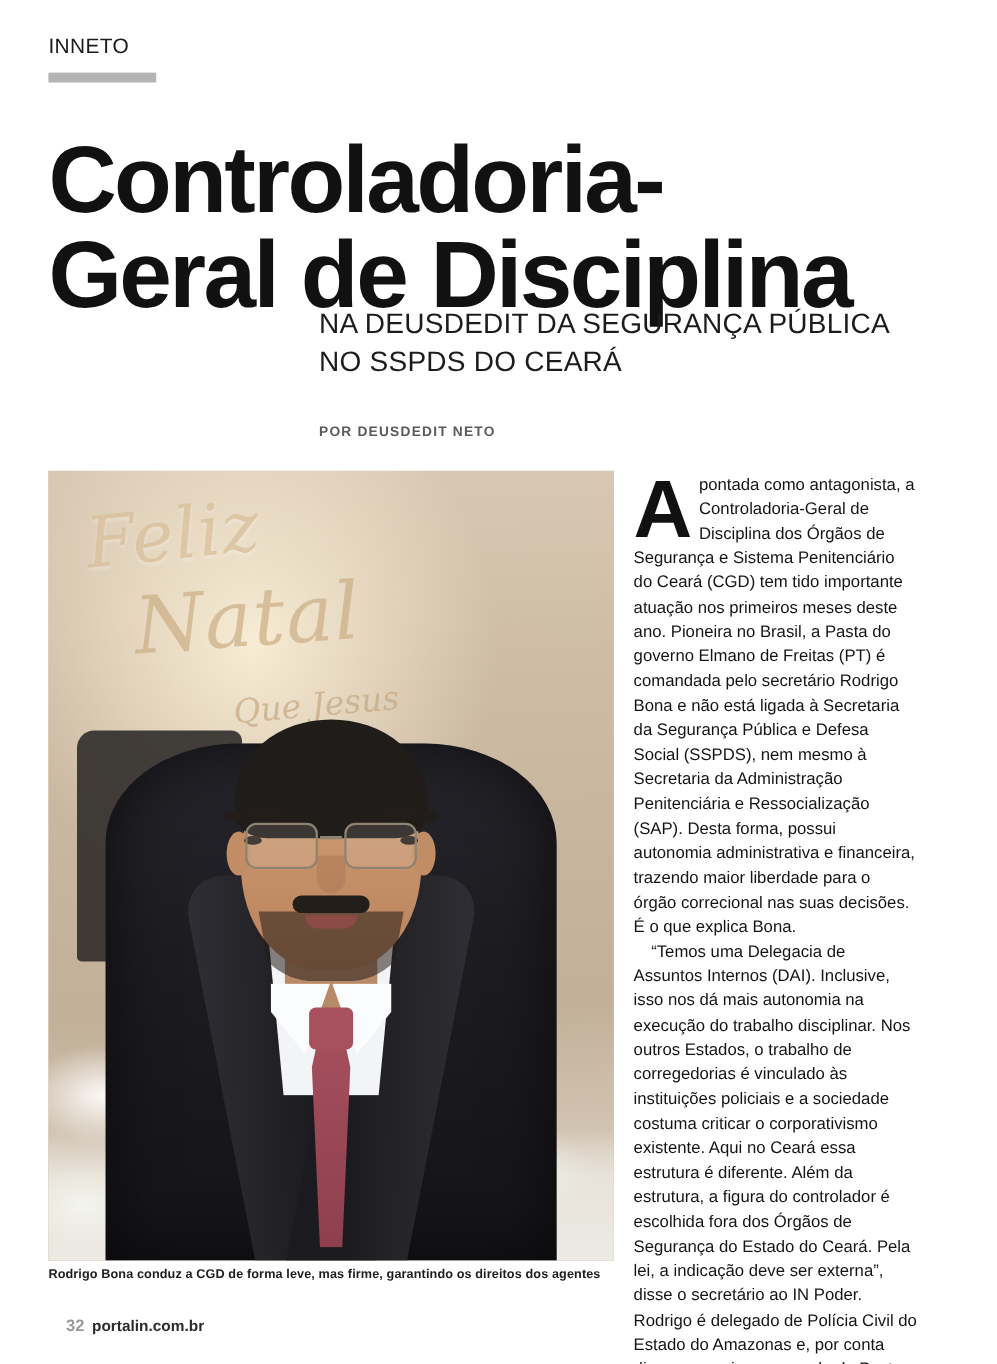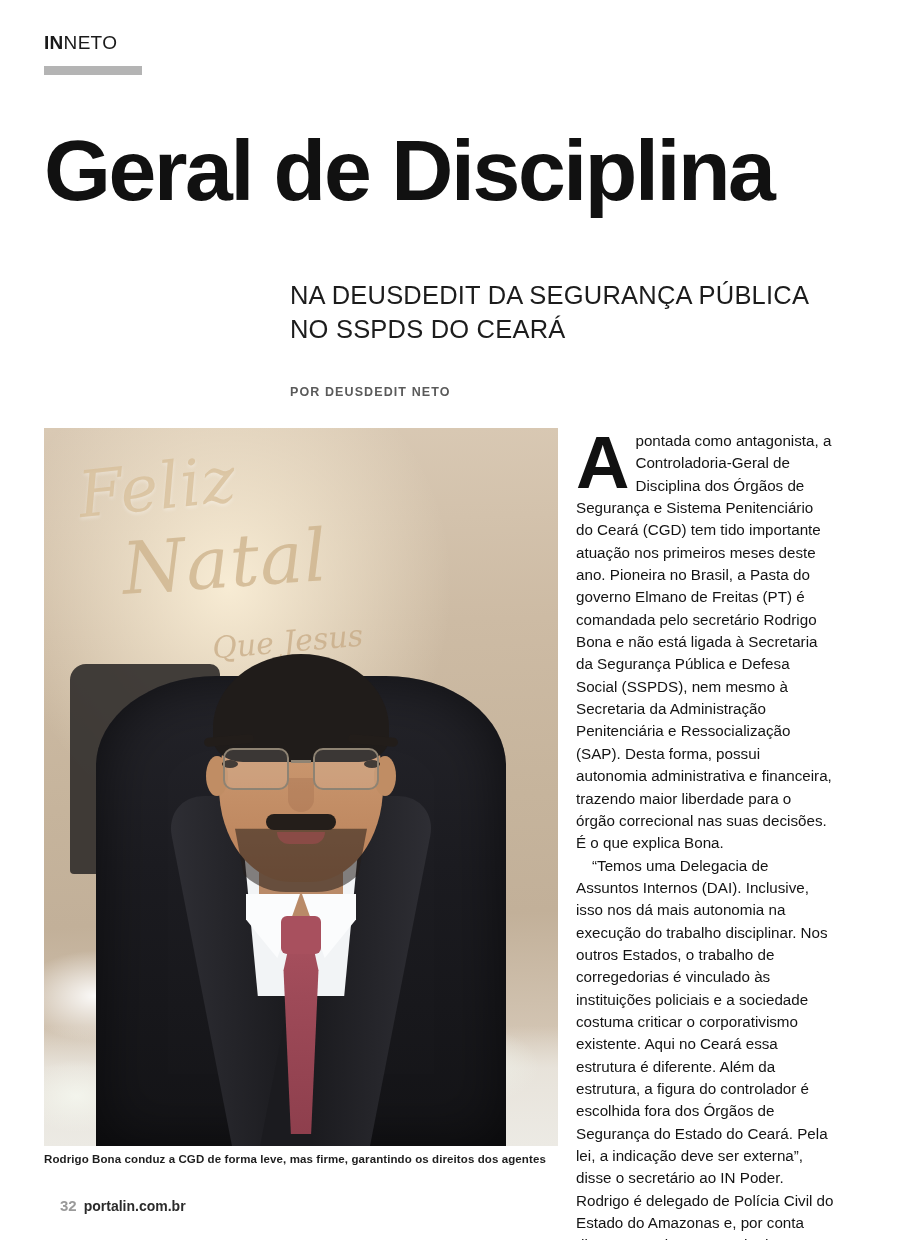--- a/index.html
+++ b/index.html
@@ -24,21 +24,21 @@
   .masthead {
     position: absolute;
     left: 44px;
     top: 32px;
     font-size: 19px;
     letter-spacing: 0.3px;
     color: #1a1a1a;
     font-weight: 400;
   }
   .masthead .bold {
-    font-weight: 700;
+    font-weight: 400;
     text-align: center;
   }
   .masthead-rule {
     position: absolute;
     left: 44px;
     top: 66px;
     width: 98px;
     height: 9px;
     background: #b4b4b4;
   }
@@ -458,20 +458,21 @@
 </style>
 </head>
 <body>
 
 <div class="page">
 
   <div class="masthead"><span class="bold">IN</span><span>NETO</span></div>
   <div class="masthead-rule"></div>
 
   <h1 class="headline">
+    <span class="line1">Controladoria-</span>
     <span class="line2"><span>Geral</span> <span class="light">de</span> <span>Disciplina</span></span>
   </h1>
 
   <div class="deck">
     <span>NA DEUSDEDIT DA SEGURANÇA PÚBLICA</span>
     <span>NO SSPDS DO CEARÁ</span>
   </div>
   <div class="byline">POR DEUSDEDIT NETO</div>
 
   <div class="photo-wrap">

